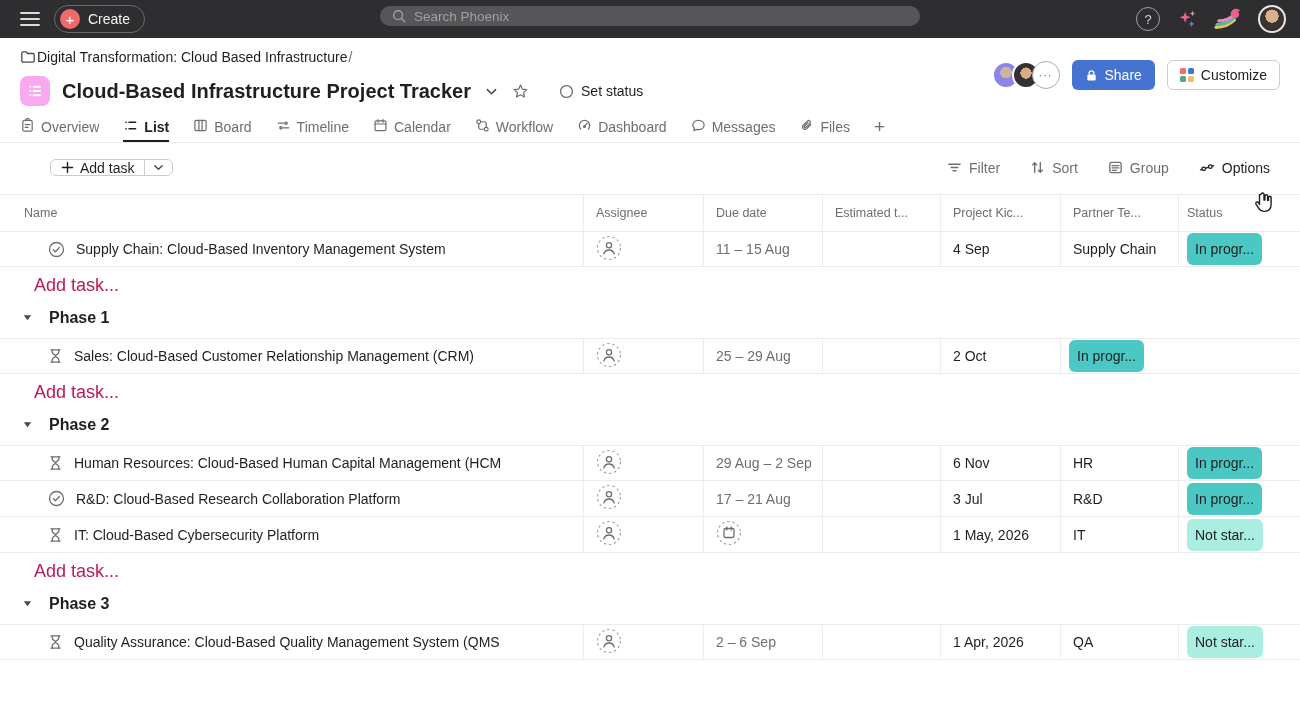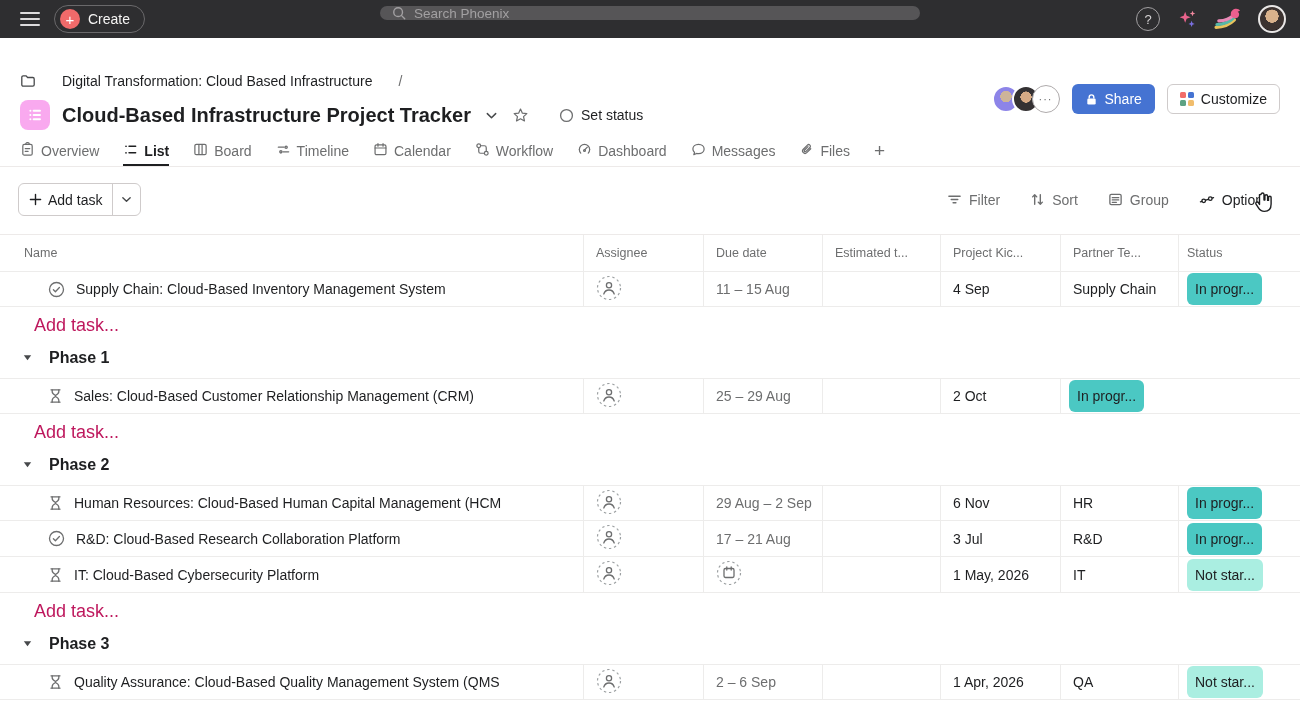--- a/index.html
+++ b/index.html
@@ -5,28 +5,28 @@
   * { margin:0; padding:0; box-sizing:border-box; }
   html,body { width:1300px; height:728px; overflow:hidden; background:#fff;
     font-family:"Liberation Sans", sans-serif; color:#1e1f21; }
 
   
   .topbar { height:38px; background:#2e2e30; display:flex; align-items:center; position:relative; padding:0 14px; }
   .hamburger { width:20px; height:14px; display:flex; flex-direction:column; justify-content:space-between; cursor:pointer; margin:0 14px 0 6px; }
   .hamburger span { display:block; height:2px; background:#dddcdd; border-radius:1px; }
   .create-btn { display:flex; align-items:center; gap:8px; border:1px solid #6a696b; border-radius:999px; padding:3px 14px 3px 5px; color:#f5f4f3; font-size:14px; cursor:pointer; }
   .create-plus { width:20px; height:20px; border-radius:50%; background:var(--create-plus,#f06a6a); color:#fff; display:flex; align-items:center; justify-content:center; font-size:15px; line-height:1; }
-  .search-pill { position:absolute; left:50%; transform:translateX(-50%); top:6px; width:540px; height:14px; background:#565557; border-radius:13px; display:flex; align-items:center; gap:8px; padding:0 12px; color:#a2a0a2; font-size:13.5px; cursor:text; }
+  .search-pill { position:absolute; left:50%; transform:translateX(-50%); top:6px; width:540px; height:20px; background:#565557; border-radius:13px; display:flex; align-items:center; gap:8px; padding:0 12px; color:#a2a0a2; font-size:13.5px; cursor:text; }
   .topbar-right { margin-left:auto; display:flex; align-items:center; gap:16px; }
   .help-circle { width:24px; height:24px; border:1px solid #a2a0a2; border-radius:50%; color:#d5d3d4; font-size:13px; display:flex; align-items:center; justify-content:center; cursor:pointer; }
   .avatar-top { width:28px; height:28px; border-radius:50%; border:2px solid #e9e7e6; background:radial-gradient(circle at 50% 38%, #d9b28c 0 34%, #3c3330 35% 72%, #272122 73%); cursor:pointer; }
 
   
   .page-header { position:relative; padding:0 20px; }
-  .breadcrumb-row { margin-top:32px; height:22px; display:flex; align-items:center; gap:26px; font-size:14px; color:#1e1f21; }
+  .breadcrumb-row { margin-top:8px; height:22px; display:flex; align-items:center; gap:1px; font-size:14px; color:#1e1f21; }
   .breadcrumb-sep { color:#6d6e6f; }
   .header-right { position:absolute; right:20px; top:14px; display:flex; align-items:center; gap:12px; }
   .avatar-stack { display:flex; align-items:center; }
   .avatar-sm { width:28px; height:28px; border-radius:50%; border:2px solid #fff; cursor:pointer; }
   .avatar-man { background:radial-gradient(circle at 50% 40%, #cdb49a 0 30%, #8d84e8 31%); }
   .avatar-woman { background:radial-gradient(circle at 50% 42%, #d7ab86 0 30%, #343133 31%); margin-left:-8px; }
   .avatar-more { width:28px; height:28px; border-radius:50%; border:1px solid #afabac; background:#fff; color:#6d6e6f; display:flex; align-items:center; justify-content:center; font-size:11px; letter-spacing:1px; margin-left:-8px; cursor:pointer; }
   .share-btn { display:flex; align-items:center; gap:7px; background:var(--accent-blue,#4573d2); color:#fff; border:none; border-radius:6px; height:30px; padding:0 13px; font-size:14px; cursor:pointer; }
   .customize-btn { display:flex; align-items:center; gap:7px; background:#fff; color:#1e1f21; border:1px solid #cfcbcb; border-radius:6px; height:30px; padding:0 12px; font-size:14px; cursor:pointer; }
   .cust-grid { display:grid; grid-template-columns:6px 6px; grid-template-rows:6px 6px; gap:2px; }
@@ -38,21 +38,21 @@
   .set-status { display:flex; align-items:center; gap:7px; font-size:14px; margin-left:16px; cursor:pointer; color:#1e1f21; }
   
   .tabs-row { margin-top:6px; height:29px; border-bottom:1px solid #edeae9; display:flex; align-items:flex-end; gap:24px; padding:0 0 0 0; width:1300px; margin-left:-20px; padding-left:20px; }
   .tab { display:flex; align-items:center; gap:6px; font-size:14px; color:#6d6e6f; cursor:pointer; border-bottom:2px solid transparent; padding-bottom:4px; }
   .tab.active { color:#1e1f21; font-weight:700; border-bottom-color:#1e1f21; }
   .tab svg { flex:none; }
   .tab-add { display:flex; align-items:center; color:#6d6e6f; font-size:19px; cursor:pointer; padding-bottom:4px; }
 
   
   .toolbar { display:flex; align-items:center; padding:16px 30px 18px 18px; }
-  .addtask-split { display:flex; align-items:stretch; border:1px solid #cfcbcb; border-radius:6px; height:33px; overflow:hidden; }
+  .addtask-split { display:flex; align-items:stretch; border:1px solid #cfcbcb; border-radius:6px; height:17px; overflow:hidden;margin-left:32px; }
   .addtask-main { display:flex; align-items:center; gap:6px; padding:0 10px; font-size:14px; cursor:pointer; }
   .addtask-caret { display:flex; align-items:center; padding:0 8px; border-left:1px solid #cfcbcb; cursor:pointer; }
   .toolbar-right { margin-left:auto; display:flex; align-items:center; gap:30px; }
   .tool-item { display:flex; align-items:center; gap:7px; font-size:14px; color:#6d6e6f; cursor:pointer; }
   .tool-item.dark { color:#1e1f21; }
 
   
   .table { width:1300px; }
   .thead { display:flex; height:38px; border-top:1px solid #edeae9; border-bottom:1px solid #edeae9; font-size:12.5px; color:#6d6e6f; }
   .th, .cell { display:flex; align-items:center; }

